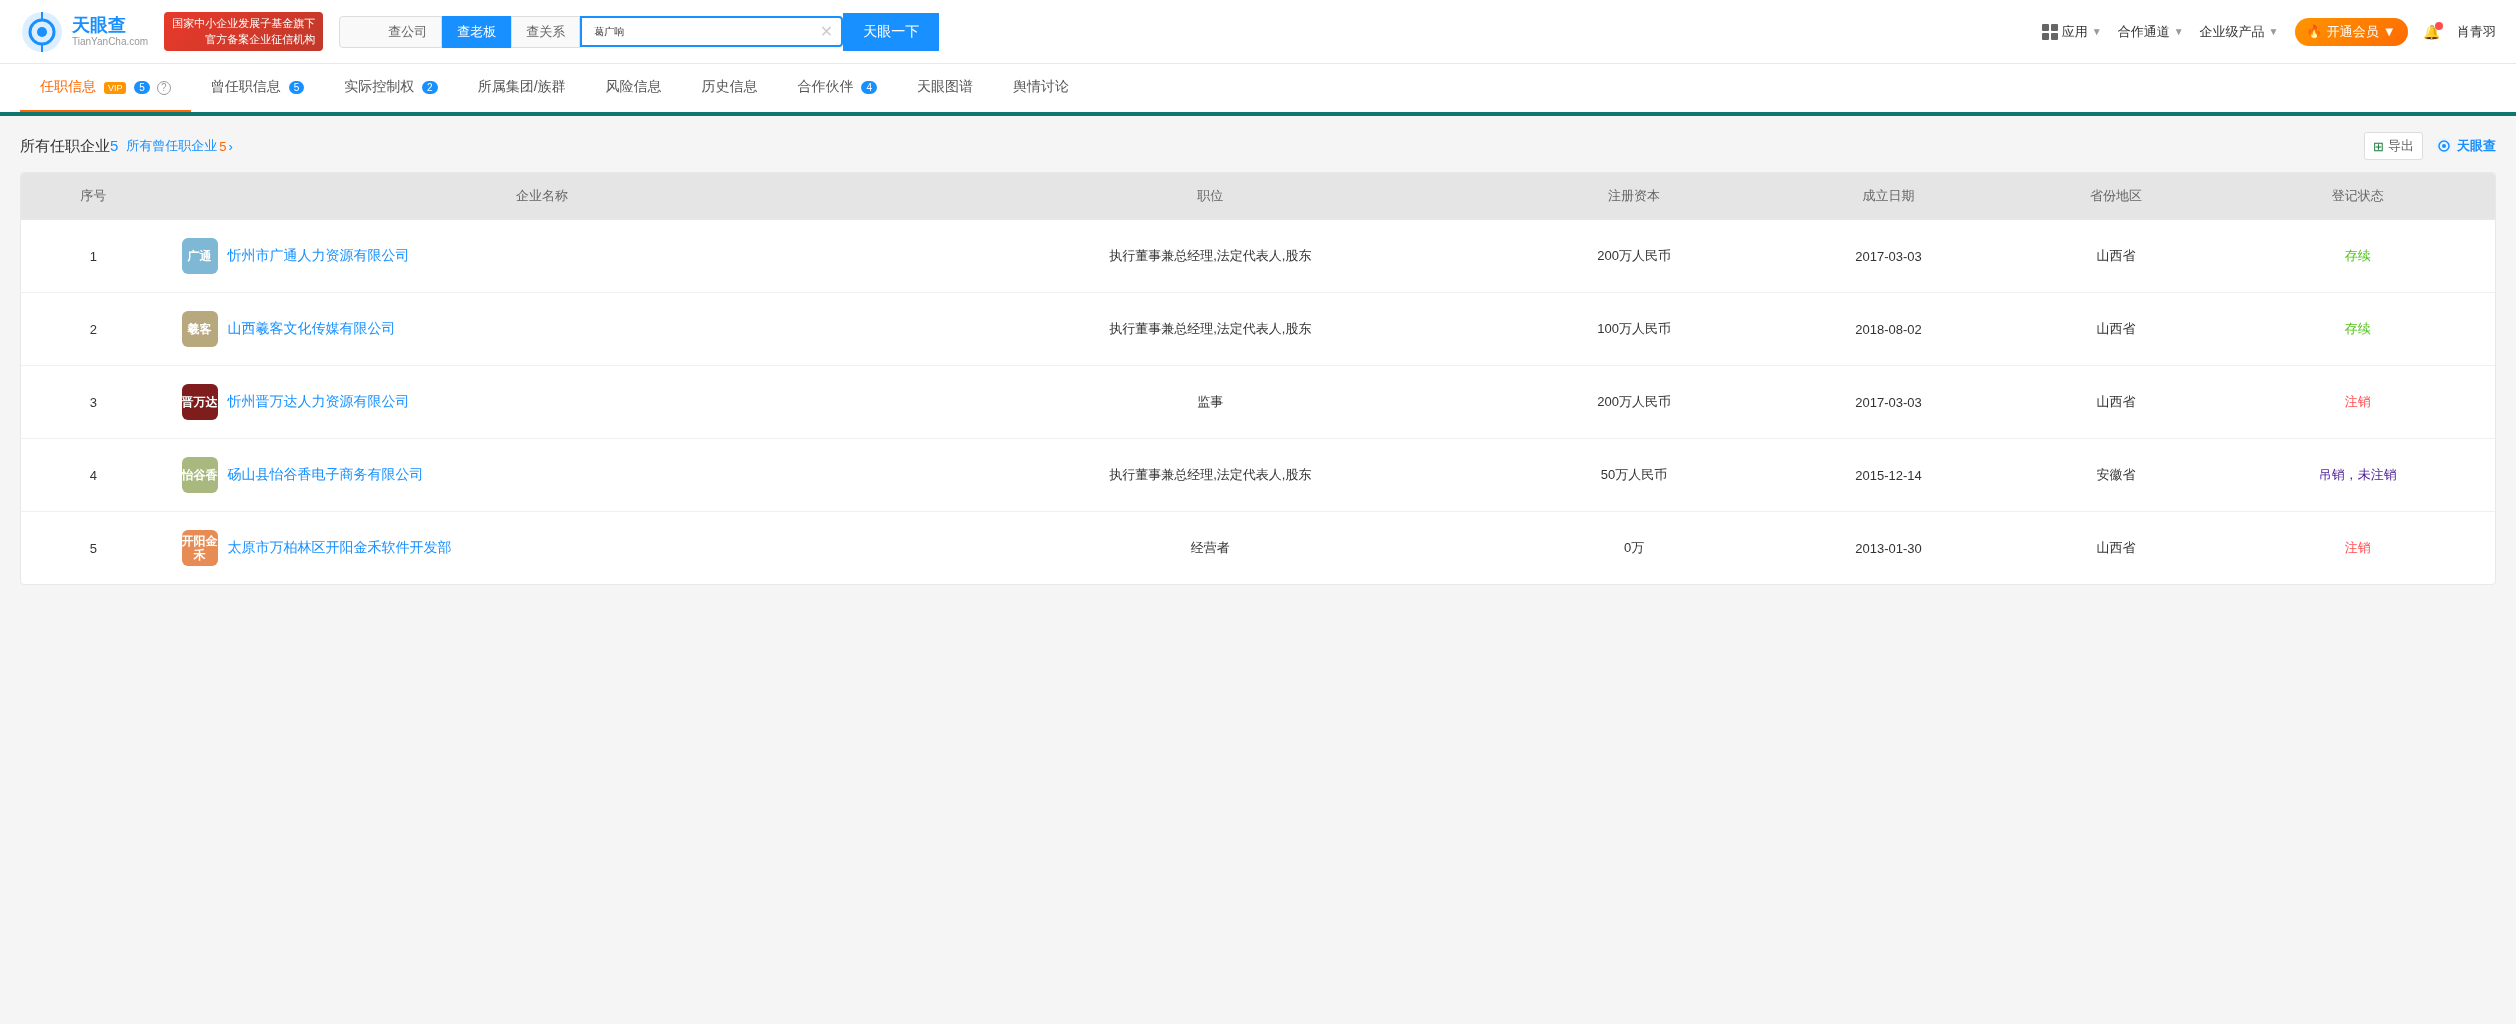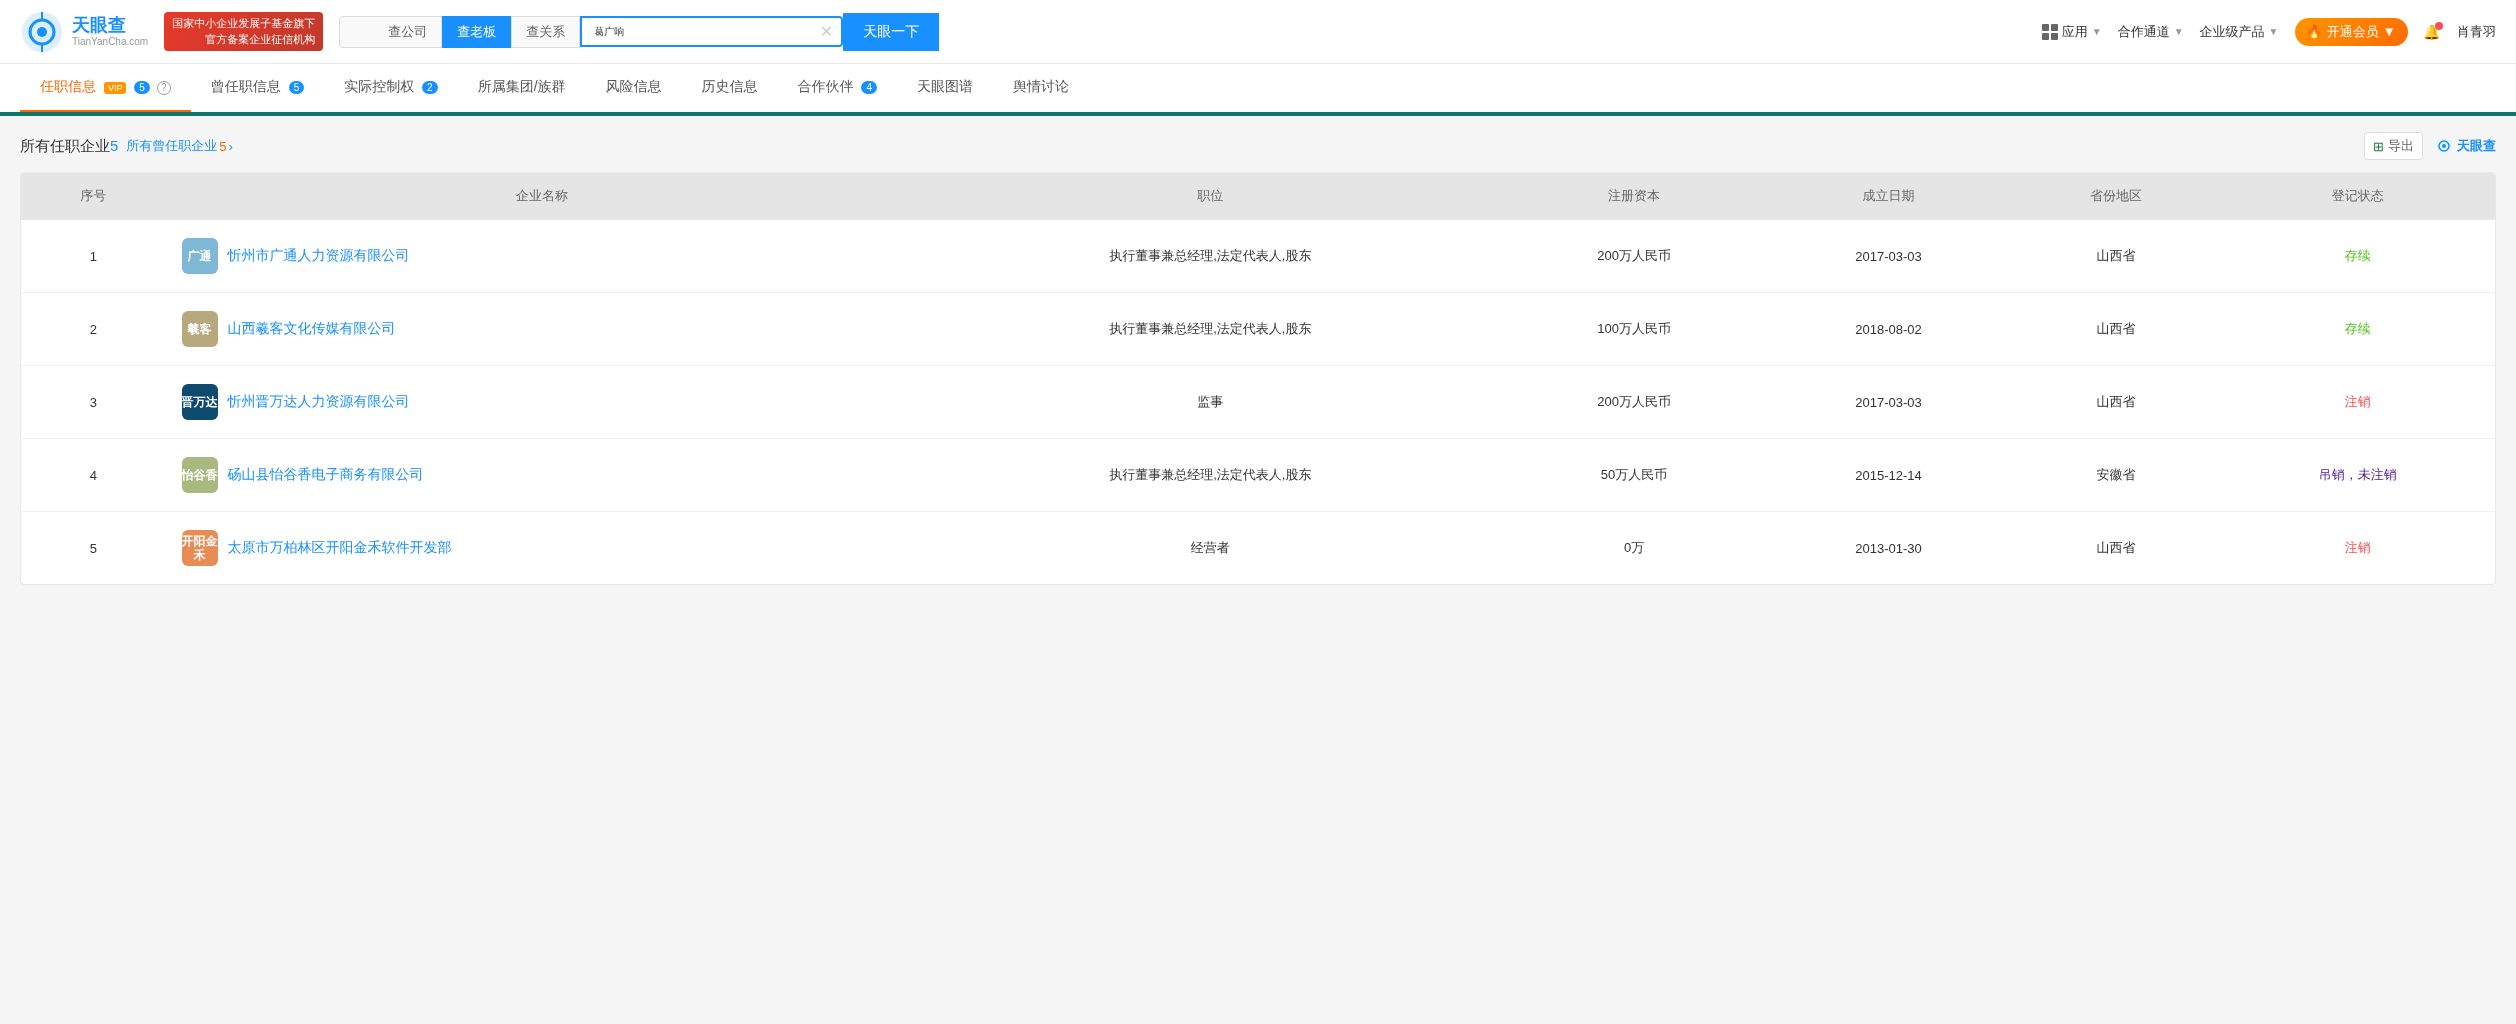--- a/index.html
+++ b/index.html
@@ -232,21 +232,21 @@
             <td>执行董事兼总经理,法定代表人,股东</td>
             <td>100万人民币</td>
             <td>2018-08-02</td>
             <td>山西省</td>
             <td><span class="status-active">存续</span></td>
           </tr>
           <tr>
             <td>3</td>
             <td class="td-left">
               <div class="company-cell">
-                <div class="company-logo" style="background: #0c4a6e;">晋万达</div>
+                <div class="company-logo" style="background: #7f1d1d;">晋万达</div>
                 <span class="company-name">忻州晋万达人力资源有限公司</span>
               </div>
             </td>
             <td>监事</td>
             <td>200万人民币</td>
             <td>2017-03-03</td>
             <td>山西省</td>
             <td><span class="status-cancelled">注销</span></td>
           </tr>
           <tr>

